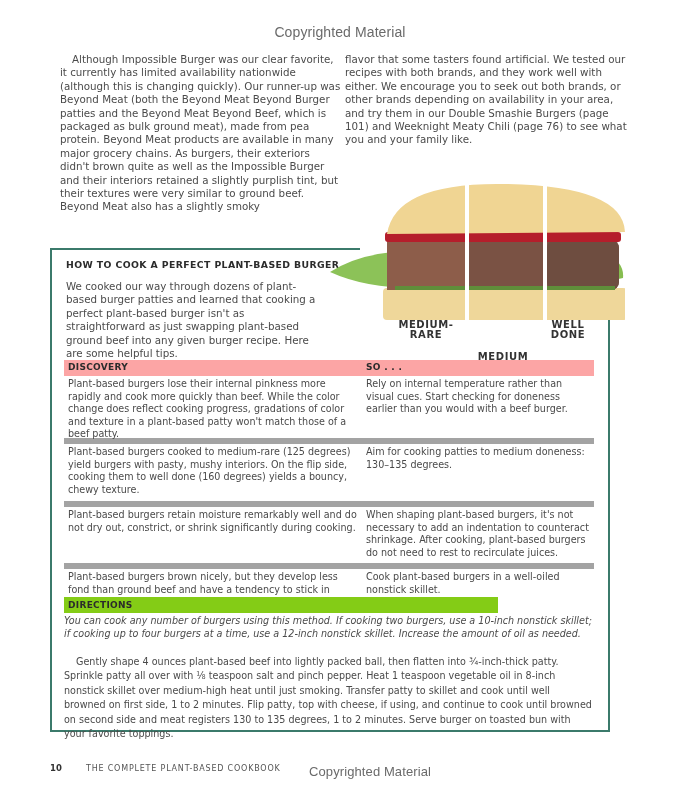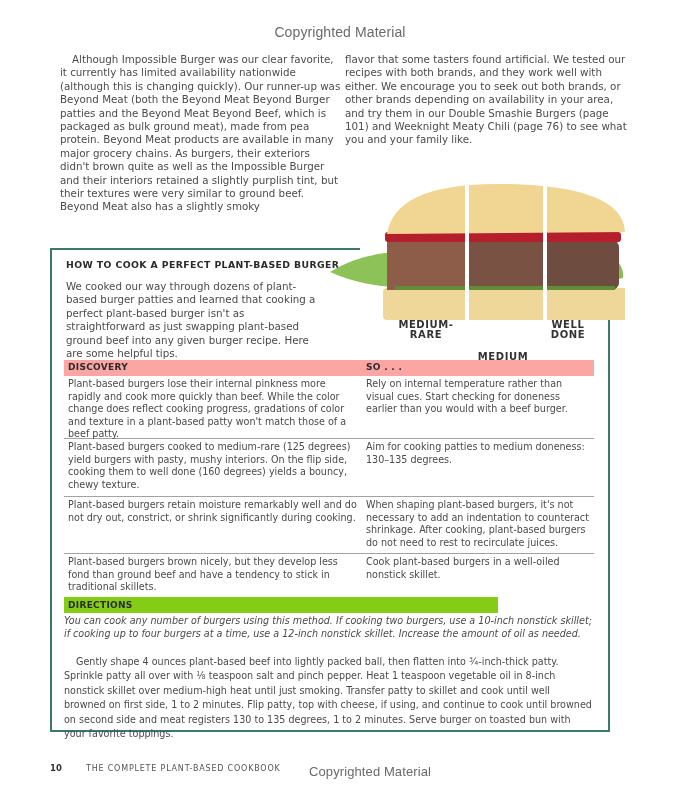--- a/index.html
+++ b/index.html
@@ -37,21 +37,21 @@
     .burger { position: absolute; left: 325px; top: 180px; width: 300px; height: 140px; }
     .doneness-labels { position: absolute; top: 320px; left: 395px; width: 240px; height: 28px; }
     .doneness-label {
       position: absolute; font-size: 10px; font-weight: bold; letter-spacing: 0.6px; color: #333; text-align: center; line-height: 10px;
     }
 
     
     .tip-table { position: absolute; left: 64px; top: 360px; width: 530px; font-size: 9.6px; line-height: 12.6px; color: #4a4a4a; }
     .tip-head { display: flex; background: #fca5a5; height: 16px; align-items: center; }
     .tip-head .c1, .tip-head .c2 { font-weight: bold; font-size: 9px; color: #2b2b2b; letter-spacing: 0.3px; }
-    .row { display: flex; border-bottom: 1px solid #a3a3a3; }
+    .row { display: flex; border-bottom: 6px solid #a3a3a3; }
     .row:last-child { border-bottom: none; }
     .c1 { width: 298px; padding: 2px 4px 3px 4px; box-sizing: border-box; }
     .c2 { width: 232px; padding: 2px 4px 3px 4px; box-sizing: border-box; }
 
     .dir-head {
       position: absolute; left: 64px; top: 597px; width: 434px; height: 16px; background: #84cc16;
       font-size: 9px; font-weight: bold; color: #2b2b2b; letter-spacing: 0.3px; padding-left: 4px; box-sizing: border-box; line-height: 16px;
     }
     .dir-note {
       position: absolute; left: 64px; top: 614px; width: 530px; font-size: 9.6px; line-height: 13px; font-style: italic; color: #4a4a4a;

